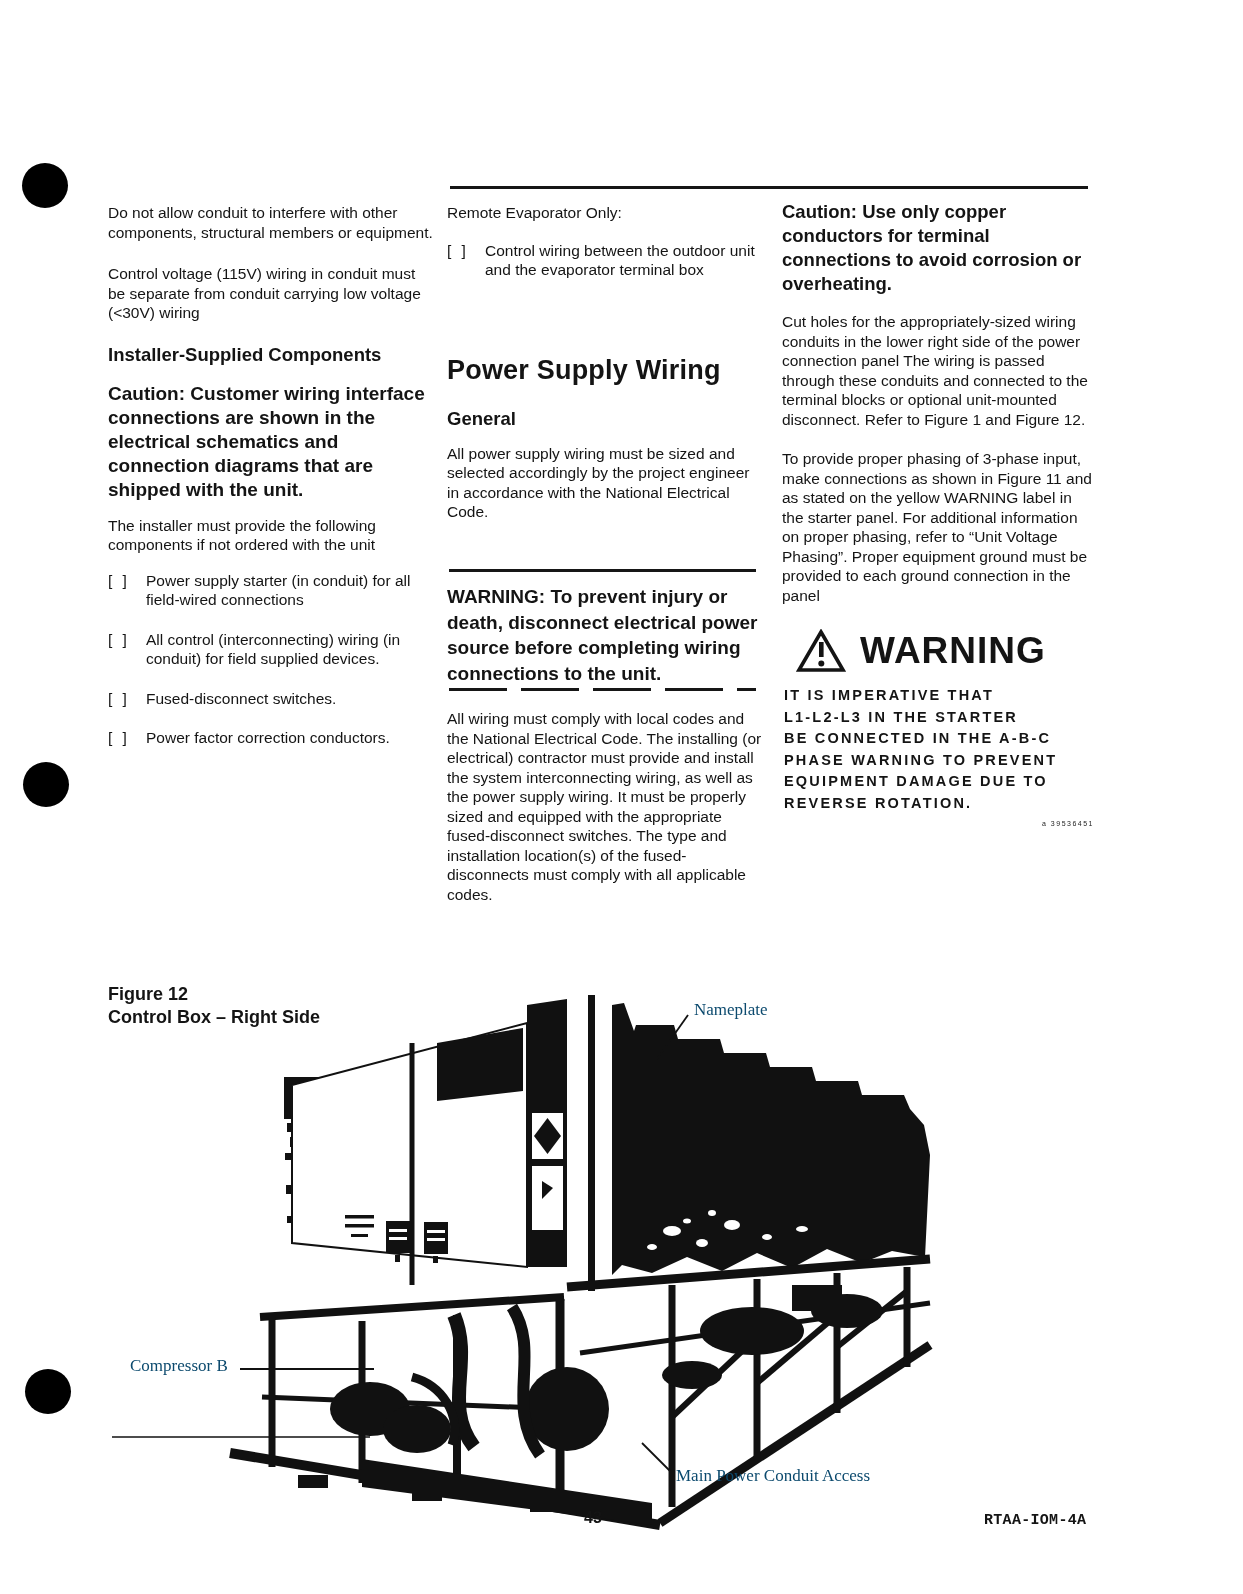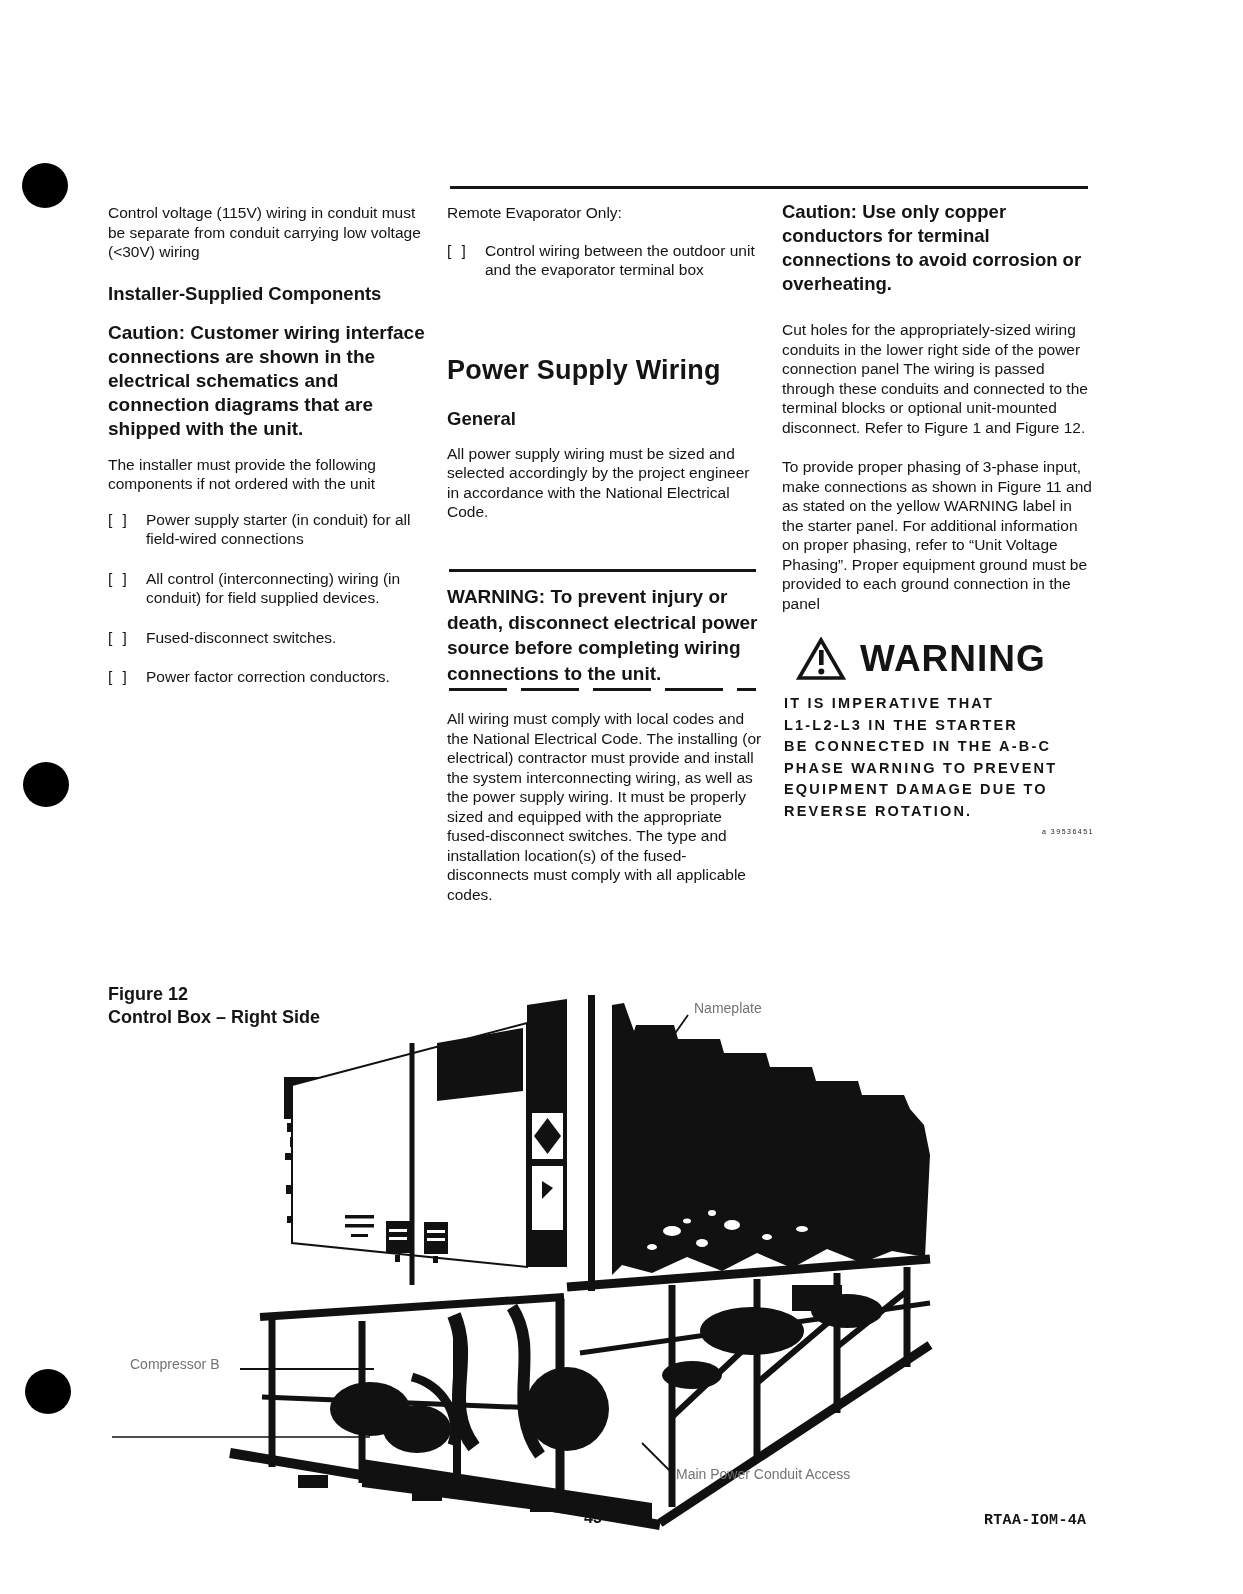--- a/index.html
+++ b/index.html
@@ -25,36 +25,37 @@
   .check-item{display:flex;font-size:15.5px;line-height:19.5px;margin:0 0 20px 0;}
   .check-item .bracket{width:38px;flex:0 0 38px;letter-spacing:3px;}
   .check-item .txt{flex:1;}
   
   .wlabel-head{display:flex;align-items:center;gap:14px;margin:24px 0 12px 14px;}
   .wlabel-title{font-size:37px;font-weight:bold;letter-spacing:1px;}
   .wlabel-lines{font-size:14.5px;line-height:21.5px;font-weight:bold;letter-spacing:2.2px;}
   .wlabel-part{font-size:7px;letter-spacing:1.5px;text-align:right;margin-top:6px;color:#222;}
   
   .fig-caption{font-size:18px;line-height:23px;font-weight:bold;}
-  .fig-label{position:absolute;font-family:Liberation Sans, sans-serif;font-size:14px;color:#737373;white-space:nowrap;}
+  .fig-label{position:absolute;font-family:Liberation Serif, serif;font-size:17px;color:#0c4a6e;white-space:nowrap;}
   .footer-page{position:absolute;font-size:16px;font-weight:bold;}
   .footer-doc{position:absolute;font-size:15px;font-weight:600;letter-spacing:.3px;}
 </style>
 </head>
 <body>
 
 <div class="page">
 
   <div class="bdot" style="left:22px;top:163px;"></div>
   <div class="bdot" style="left:23px;top:762px;"></div>
   <div class="bdot" style="left:25px;top:1369px;"></div>
 
   <div class="rule" style="left:450px;top:186px;width:638px;"></div>
 
   <div class="col" style="left:108px;top:203px;width:326px;">
+    <p class="body-p" style="margin-bottom:22px;">Do not allow conduit to interfere with other components, structural members or equipment.</p>
     <p class="body-p">Control voltage (115V) wiring in conduit must be separate from conduit carrying low voltage (&lt;30V) wiring</p>
     <p class="subhead">Installer-Supplied Components</p>
     <p class="caution-md" style="font-size:19px;line-height:24px;margin-bottom:14px;">Caution: Customer wiring interface connections are shown in the electrical schematics and connection diagrams that are shipped with the unit.</p>
     <p class="body-p" style="margin-bottom:16px;">The installer must provide the following components if not ordered with the unit</p>
     <div class="check-item">
       <span class="bracket">[ ]</span>
       <span class="txt">Power supply starter (in conduit) for all field-wired connections</span>
     </div>
     <div class="check-item">
       <span class="bracket">[ ]</span>
@@ -83,21 +84,21 @@
   <div class="rule" style="left:449px;top:569px;width:307px;height:2.5px;"></div>
   <div class="col" style="left:447px;top:584px;width:320px;">
     <p class="caution-lg" style="margin:0;">WARNING: To prevent injury or death, disconnect electrical power source before completing wiring connections to the unit.</p>
   </div>
   <div class="rule-dashed" style="left:449px;top:688px;width:307px;"></div>
   <div class="col" style="left:447px;top:709px;width:320px;">
     <p class="body-p">All wiring must comply with local codes and the National Electrical Code.  The installing (or electrical) contractor must provide and install the system interconnecting wiring, as well as the power supply wiring.  It must be properly sized and equipped with the appropriate fused-disconnect switches.  The type and installation location(s) of the fused-disconnects must comply with all applicable codes.</p>
   </div>
 
   <div class="col" style="left:782px;top:200px;width:312px;">
-    <p class="caution-md" style="line-height:24px;margin-bottom:24px;">Caution: Use only copper conductors for terminal connections to avoid corrosion or overheating.</p>
+    <p class="caution-md" style="line-height:24px;margin-bottom:16px;">Caution: Use only copper conductors for terminal connections to avoid corrosion or overheating.</p>
     <p class="body-p" style="">Cut holes for the appropriately-sized wiring conduits in the lower right side of the power connection panel  The wiring is passed through these conduits and connected to the terminal blocks or optional unit-mounted disconnect.  Refer to Figure 1 and Figure 12.</p>
     <p class="body-p" style="margin-bottom:0;">To provide proper phasing of 3-phase input, make connections as shown in Figure 11 and as stated on the yellow WARNING label in the starter panel.  For additional information on proper phasing, refer to “Unit Voltage Phasing”.  Proper equipment ground must be provided to each ground connection in the panel</p>
 
     <div>
       <div class="wlabel-head">
         <span style="display:inline-block;line-height:0;">
           <svg width="50" height="44" viewBox="0 0 50 44">
             <polygon points="25,3 47,41 3,41" fill="none" stroke="#141414" stroke-width="3.6" stroke-linejoin="miter"></polygon>
             <rect x="23" y="13" width="4.6" height="15" fill="#141414"></rect>
             <circle cx="25.3" cy="34.5" r="3" fill="#141414"></circle>

